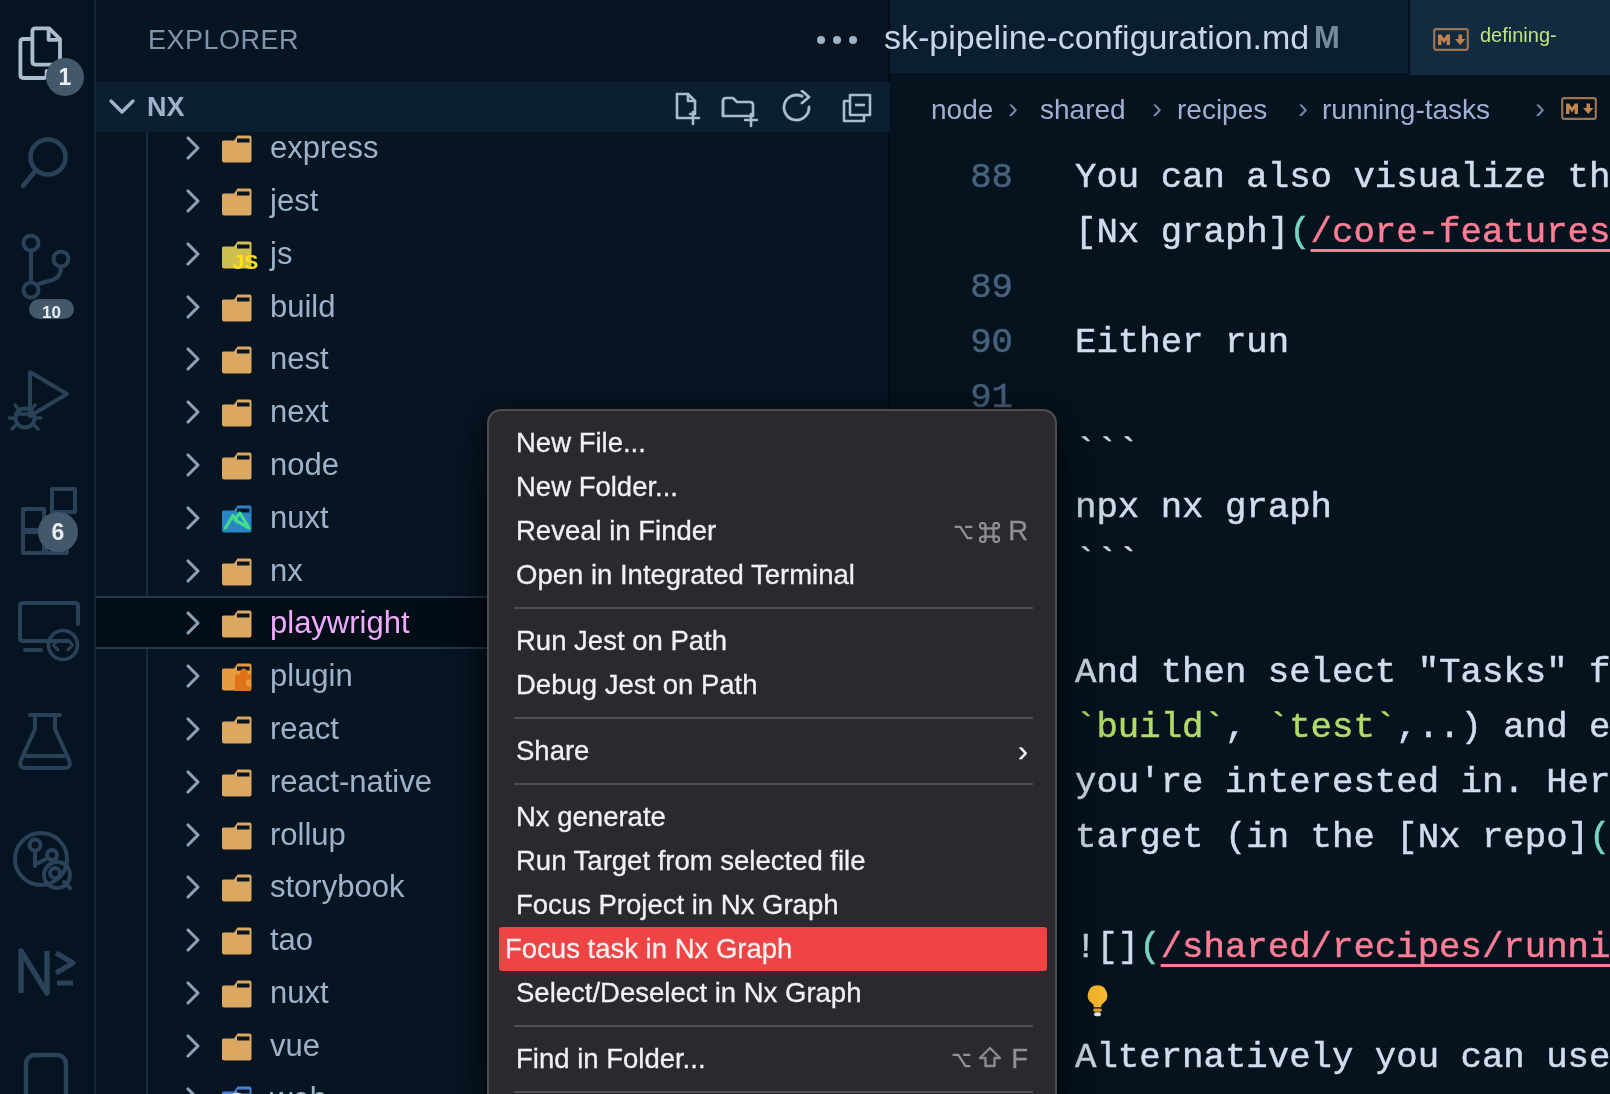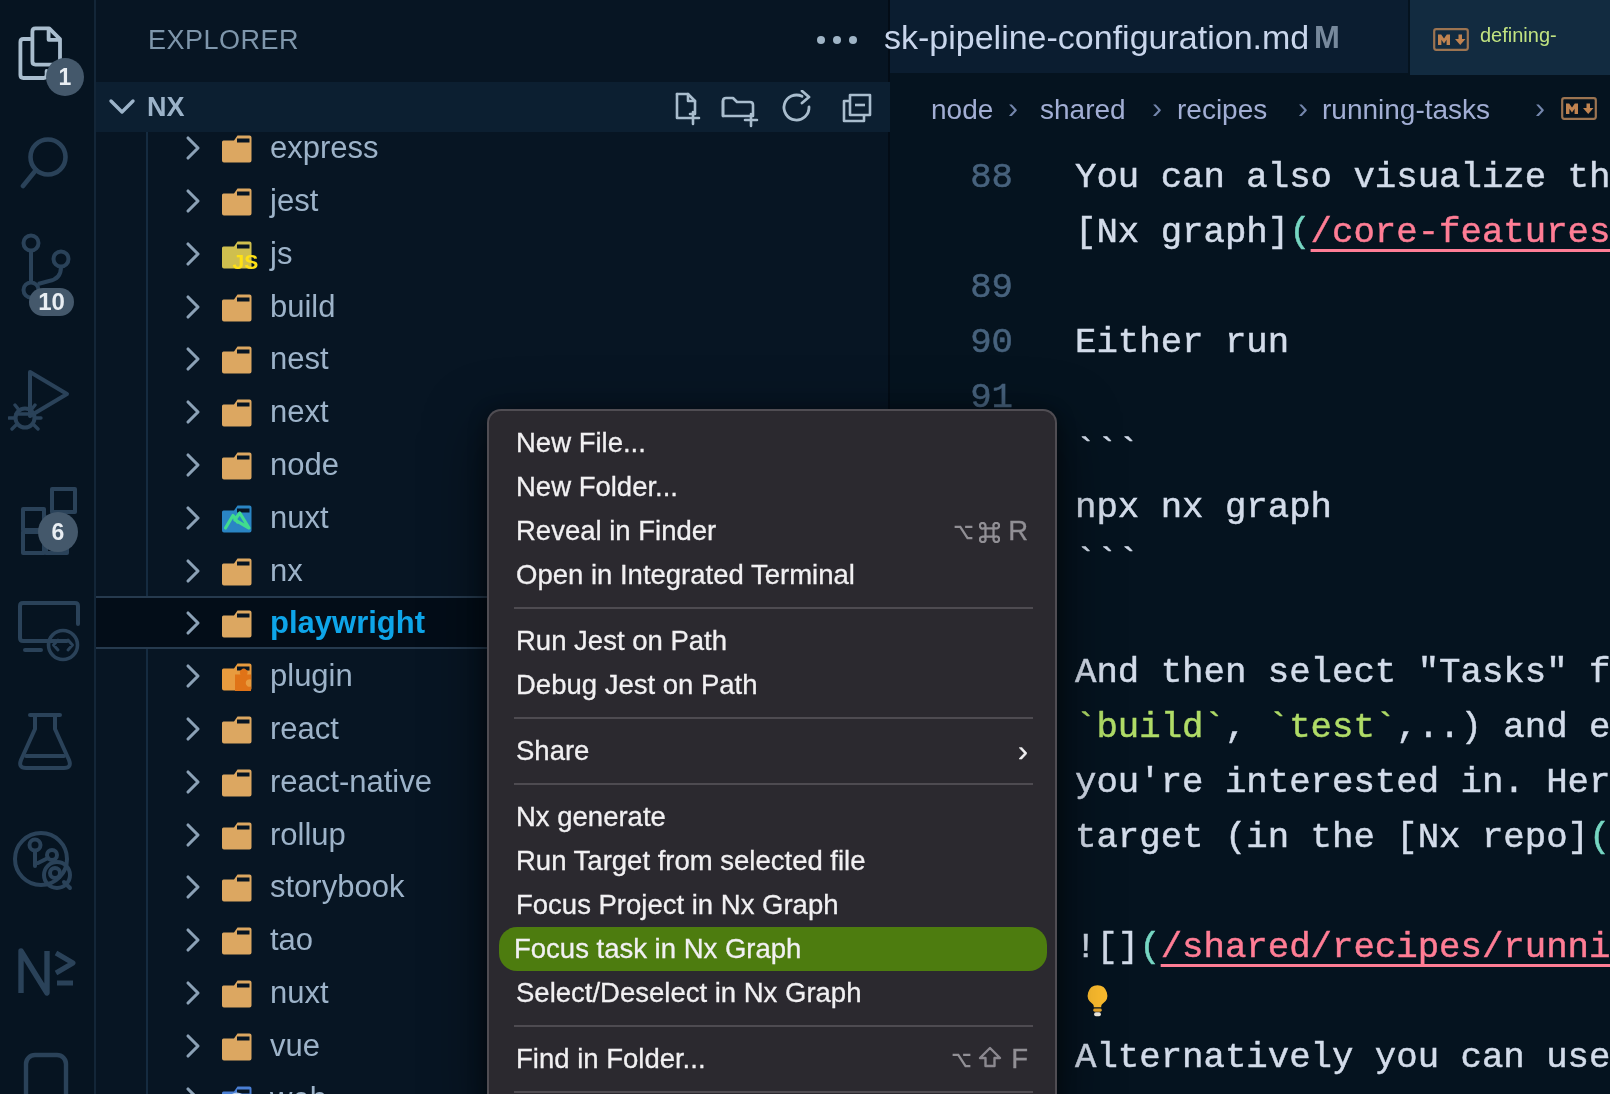--- a/index.html
+++ b/index.html
@@ -11,42 +11,42 @@
 #sbar{left:96px;top:0;width:794px;height:1094px;background:#071523;border-right:2px solid #030c16}
 #expl{left:148px;top:25px;font-size:27px;color:#7e96ab;letter-spacing:.5px}
 #nxrow{left:96px;top:82px;width:794px;height:50px;background:#0c1f31}
 #nxlbl{left:147px;top:92px;font-size:27px;font-weight:700;color:#9cb3c9}
 #guide{left:146px;top:132px;width:2px;height:962px;background:#152b40}
 .trow{position:absolute;left:96px;width:794px;height:53px}
 .tname{position:absolute;left:174px;top:50%;transform:translateY(-50%);font-size:31px;color:#9db3c9}
 .chev{position:absolute;left:88px;top:50%;transform:translateY(-50%)}
 .fico{position:absolute;left:124px;top:50%;transform:translateY(-50%);overflow:visible}
 #selrow{background:#030d18;border-top:2px solid #263a4e;border-bottom:2px solid #263a4e}
-#selrow .tname{color:#0ea5e9;font-weight:700}
+#selrow .tname{color:#f0abfc;font-weight:400}
 
 #edit{left:890px;top:0;width:720px;height:1094px;background:#05131f}
 #tab1{left:890px;top:0;width:518px;height:73px;background:#0b1d30}
 #tab1t{left:884px;top:18px;font-size:34px;color:#c9d6ec;white-space:nowrap}
 #tab1m{left:1314px;top:20px;font-size:31px;color:#77899c;font-weight:700}
 #tab2{left:1410px;top:0;width:200px;height:75px;background:#122b40}
 #tab2t{left:1480px;top:24px;font-size:20px;color:#c1e381;white-space:nowrap}
 .bci{position:absolute;top:94px;font-size:28px;color:#a2aed4;white-space:nowrap}
 .bsep{position:absolute;top:91px;font-size:30px;color:#7486ac}
 
 .cl{position:absolute;left:890px;width:720px;height:55px;font-family:"Liberation Mono",monospace;font-size:35.7px;line-height:55px;white-space:pre;color:#d3dcea;-webkit-text-stroke:0.5px currentColor}
 .num{position:absolute;left:0;top:0;width:123px;text-align:right;color:#47627d}
 .ct{position:absolute;left:185px;top:0}
 .teal{color:#76d6c2}.pink{color:#ff7d95}.lime{color:#b0dc67}
 .pu{text-decoration:underline;text-underline-offset:7px;text-decoration-thickness:3px}
 
 #menu{left:487px;top:409px;width:570px;height:700px;background:#2b292f;border:2px solid #504d53;border-bottom:none;border-radius:14px 14px 0 0;box-shadow:0 18px 60px rgba(0,0,0,.55), 0 4px 18px rgba(0,0,0,.45)}
 .mi{position:relative;height:44px;line-height:44px;padding-left:27px;font-size:27.5px;color:#f1f0f2;white-space:nowrap;-webkit-text-stroke:0.3px currentColor}
 .msep{height:2px;background:#4e4b51;margin:10px 22px 10px 25px}
 .mpad{height:10px}
-#hl{background:#4d7c0f;border-radius:18px;margin:0 8px 0 10px;padding-left:15px}
+#hl{background:#ef4444;border-radius:3px;margin:0 8px 0 10px;padding-left:6px}
 .sc{position:absolute;right:27px;top:0;color:#918f95}
 .sgl{display:inline-block;vertical-align:-3px;margin-left:5px}
 </style></head><body>
 <div id="stage">
 
   <div class="abs" id="sbar"></div>
   <div class="abs" id="expl">EXPLORER</div>
   <svg class="abs" style="left:816px;top:33px" width="44" height="14">
       <circle cx="5" cy="7" r="4" fill="#9fb4c6"></circle>
       <circle cx="21" cy="7" r="4" fill="#9fb4c6"></circle>
@@ -362,21 +362,21 @@
       <circle cx="28" cy="25" r="17.5"></circle>
       <path d="M16 38 L3 54"></path>
     </svg>
   <svg class="abs" style="left:18px;top:232px" width="58" height="76" fill="none" stroke="#2a4259" stroke-width="4">
       <circle cx="13" cy="11" r="7.5"></circle>
       <circle cx="43" cy="27" r="7.5"></circle>
       <circle cx="13" cy="58" r="7.5"></circle>
       <path d="M13 19 V50"></path>
       <path d="M43 35 Q43 47 31 49 L20 52"></path>
     </svg>
-  <div class="badge" style="left:29px;top:288px;width:45px;height:28px;line-height:28px;font-size:24px;border-radius:14px">10</div>
+  <div class="badge" style="left:29px;top:299px;width:45px;height:20px;line-height:28px;font-size:17px;border-radius:14px">10</div>
   <svg class="abs" style="left:8px;top:364px" width="72" height="72" fill="none" stroke="#2a4259" stroke-width="4" stroke-linejoin="round" stroke-linecap="round">
       <path d="M22 8 L59 30 L22 52 Z"></path>
       <circle cx="17" cy="54" r="9.5"></circle>
       <path d="M8 50 H26" stroke-width="3.4"></path>
       <path d="M11 46 L7 41 M23 46 L27 41 M7 54 H1 M27 54 H33 M9 60 L4 65 M25 60 L30 65" stroke-width="3.4"></path>
     </svg>
   <svg class="abs" style="left:20px;top:486px" width="62" height="70" fill="none" stroke="#2a4259" stroke-width="4" stroke-linejoin="round">
       <rect x="32" y="3" width="23" height="23"></rect>
       <rect x="3" y="23" width="21" height="21"></rect>
       <rect x="3" y="46" width="21" height="21"></rect>

